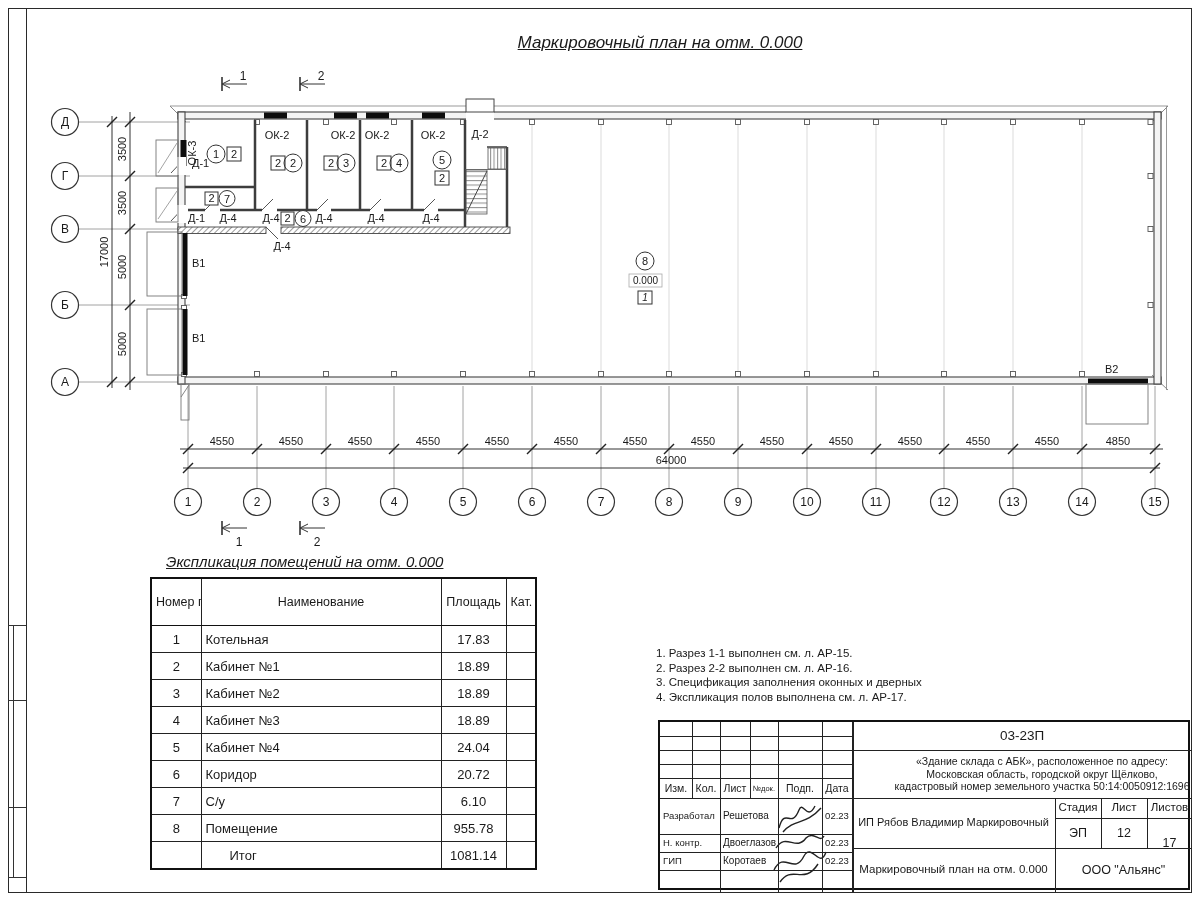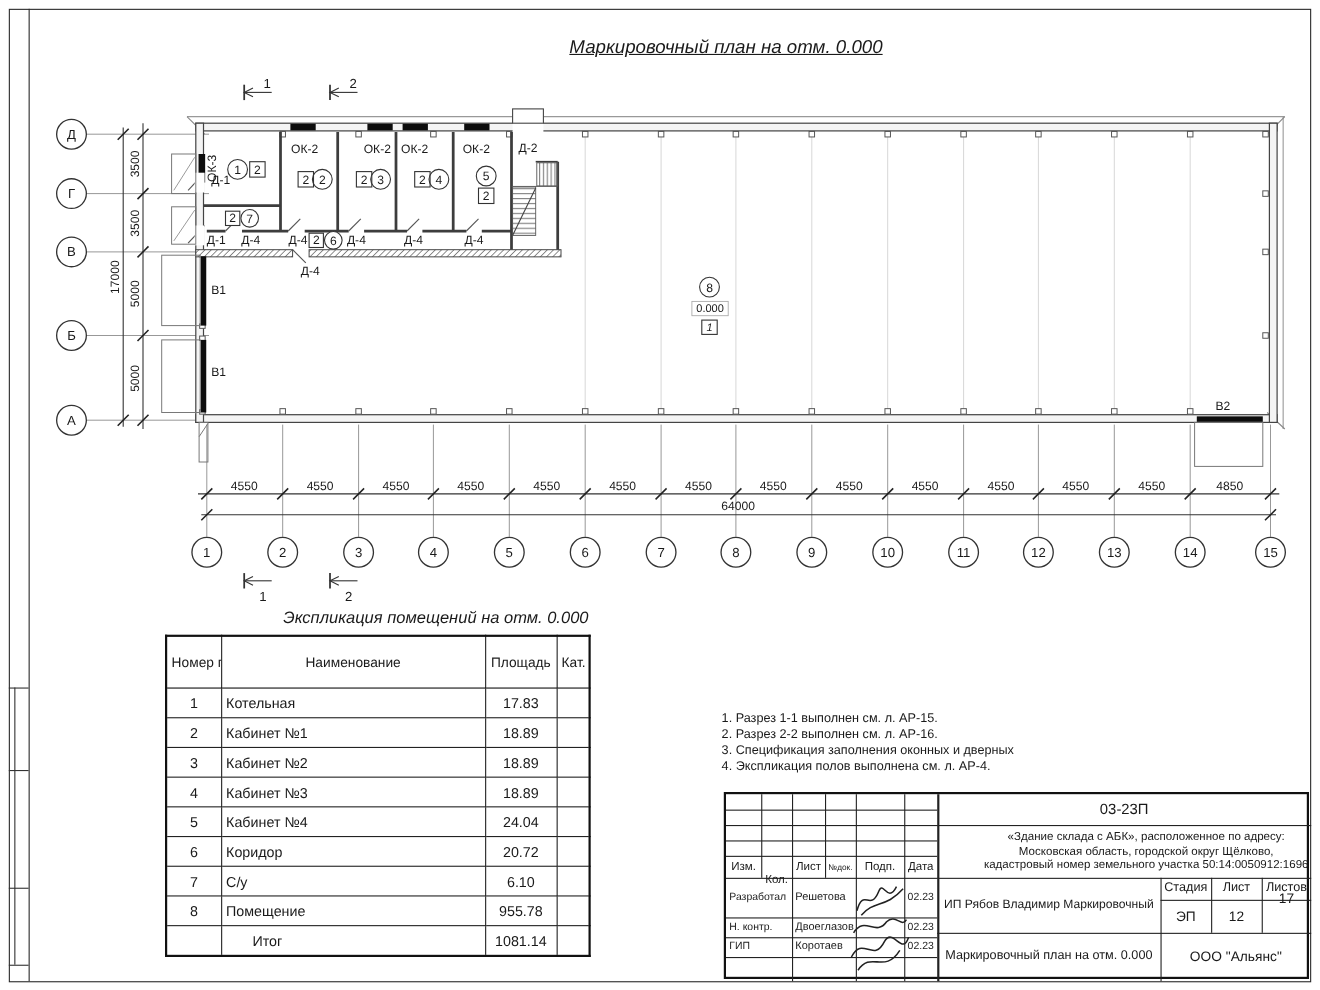--- a/index.html
+++ b/index.html
@@ -5,21 +5,21 @@
   html,body{margin:0;padding:0;background:#fff;}
   body{width:1200px;height:900px;position:relative;font-family:"Liberation Sans",sans-serif;color:#1a1a1a;overflow:hidden;}
   .abs{position:absolute;}
   
   .sheet-outer{left:8px;top:8px;width:1182px;height:883px;border:1.5px solid #2a2a2a;}
   .frame-left{left:26px;top:8px;width:0;height:884px;border-left:1.5px solid #2a2a2a;}
   .strip-h{border-top:1px solid #333;width:18px;left:8px;height:0;}
   .strip-v{border-left:1px solid #333;left:13px;width:0;}
   
   .plan-title{left:420px;top:33px;width:480px;text-align:center;font-style:italic;font-size:17px;text-decoration:underline;}
-  .sched-title{left:150px;top:553px;width:385px;text-align:right;font-style:italic;font-size:15px;}
+  .sched-title{left:166px;top:553px;width:385px;text-align:left;font-style:italic;font-size:15px;text-decoration:underline;}
   
   table.sched{position:absolute;left:150px;top:577px;border-collapse:collapse;table-layout:fixed;width:385px;border:2px solid #111;font-size:13px;}
   table.sched td{border:1px solid #222;height:26px;padding:0 4px;overflow:hidden;white-space:nowrap;}
   table.sched tr.hdr td{height:46px;text-align:center;border-bottom:1.5px solid #111;font-size:12.5px;line-height:1.15;}
   td.c-num{text-align:center;}
   td.c-area{text-align:center;}
   
   .notes{left:656px;top:646px;width:420px;font-size:11.5px;line-height:14.5px;}
   .notes .indent{padding-left:15px;}
   
@@ -461,21 +461,21 @@
         <td class="c-area">1081.14</td>
         <td></td>
       </tr>
 </tbody>
   </table>
 
 <div class="abs notes">
   <div>1. Разрез 1-1 выполнен см. л. АР-15.</div>
   <div>2. Разрез 2-2 выполнен см. л. АР-16.</div>
   <div>3. Спецификация заполнения оконных и дверных</div>
-  <div>4. Экспликация полов выполнена см. л. АР-4.</div>
+  <div>4. Экспликация полов выполнена см. л. АР-17.</div>
 </div>
 
 <div class="abs tb">
 
   <div class="lv" style="left:32px;top:0;height:76px;"></div>
   <div class="lv" style="left:90px;top:0;height:76px;"></div>
   <div class="lv" style="left:60px;top:0;height:170px;"></div>
   <div class="lv" style="left:118px;top:0;height:170px;"></div>
   <div class="lv" style="left:162px;top:0;height:170px;"></div>
   <div class="lv thick" style="left:192px;top:0;height:170px;"></div>
@@ -490,21 +490,21 @@
 
   <div class="lh" style="left:192px;top:28px;width:340px;"></div>
   <div class="lh" style="left:192px;top:76px;width:340px;"></div>
   <div class="lh" style="left:395px;top:96px;width:137px;"></div>
   <div class="lh" style="left:192px;top:126px;width:340px;"></div>
   <div class="lv" style="left:395px;top:76px;height:94px;"></div>
   <div class="lv" style="left:441px;top:76px;height:50px;"></div>
   <div class="lv" style="left:487px;top:76px;height:50px;"></div>
 
   <div class="cell" style="left:0;top:56px;width:32px;height:20px;font-size:10.5px;">Изм.</div>
-  <div class="cell" style="left:32px;top:56px;width:28px;height:20px;font-size:10.5px;margin-top:12px;">Кол.</div>
+  <div class="cell" style="left:32px;top:56px;width:28px;height:20px;font-size:10.5px;">Кол.</div>
   <div class="cell" style="left:60px;top:56px;width:30px;height:20px;font-size:10.5px;">Лист</div>
   <div class="cell" style="left:90px;top:56px;width:28px;height:20px;font-size:7.5px;">№док.</div>
   <div class="cell" style="left:118px;top:56px;width:44px;height:20px;font-size:10.5px;">Подп.</div>
   <div class="cell" style="left:162px;top:56px;width:30px;height:20px;font-size:10.5px;">Дата</div>
 
   <div class="cell left-cell" style="left:0;top:76px;width:60px;height:36px;font-size:9.5px;">Разработал</div>
   <div class="cell left-cell" style="left:60px;top:76px;width:58px;height:36px;font-size:10px;">Решетова</div>
   <div class="cell" style="left:162px;top:76px;width:30px;height:36px;font-size:9.5px;">02.23</div>
   <div class="cell left-cell" style="left:0;top:112px;width:60px;height:18px;font-size:9.5px;">Н. контр.</div>
   <div class="cell left-cell" style="left:60px;top:112px;width:58px;height:18px;font-size:10px;">Двоеглазов</div>
@@ -525,16 +525,16 @@
     <div>«Здание склада с АБК», расположенное по адресу:</div>
     <div>Московская область, городской округ Щёлково,</div>
     <div>кадастровый номер земельного участка 50:14:0050912:1696</div>
   </div>
   <div class="cell" style="left:192px;top:76px;width:203px;height:50px;font-size:11px;">ИП Рябов Владимир Маркировочный</div>
   <div class="cell" style="left:395px;top:76px;width:46px;height:20px;font-size:11.5px;">Стадия</div>
   <div class="cell" style="left:441px;top:76px;width:46px;height:20px;font-size:11.5px;">Лист</div>
   <div class="cell" style="left:487px;top:76px;width:45px;height:20px;font-size:11.5px;">Листов</div>
   <div class="cell" style="left:395px;top:96px;width:46px;height:30px;font-size:12.5px;">ЭП</div>
   <div class="cell" style="left:441px;top:96px;width:46px;height:30px;font-size:12.5px;">12</div>
-  <div class="cell" style="left:487px;top:80px;width:45px;height:30px;font-size:12.5px;">17</div>
+  <div class="cell" style="left:487px;top:106px;width:45px;height:30px;font-size:12.5px;">17</div>
   <div class="cell" style="left:192px;top:126px;width:203px;height:44px;font-size:11.5px;">Маркировочный план на отм. 0.000</div>
   <div class="cell" style="left:395px;top:126px;width:137px;height:44px;font-size:12.5px;">ООО "Альянс"</div>
 </div>
 
 </body></html>

